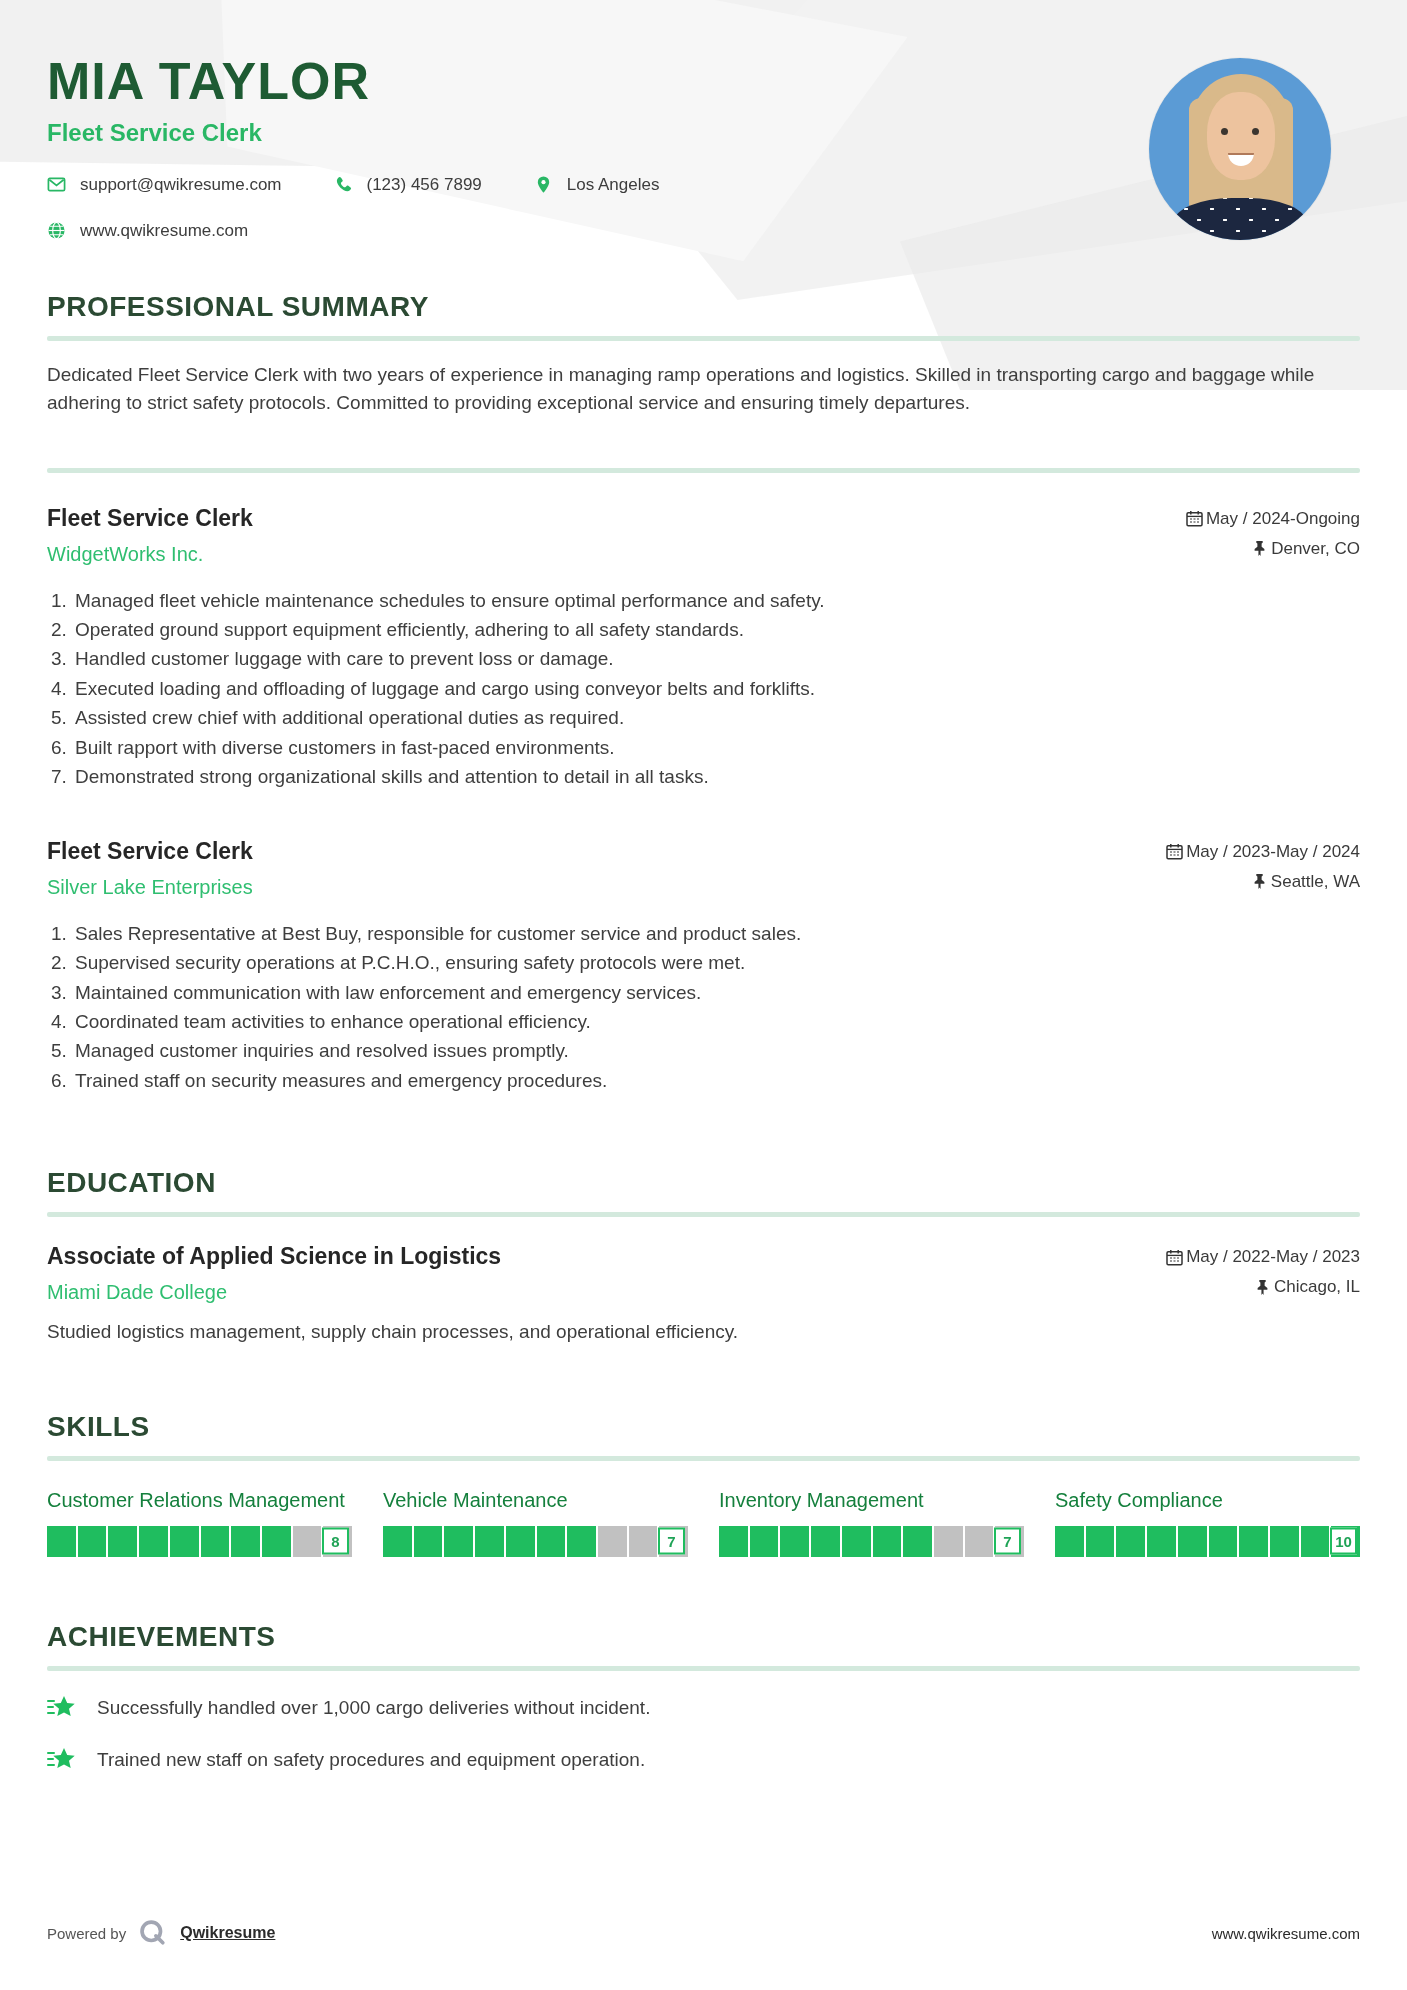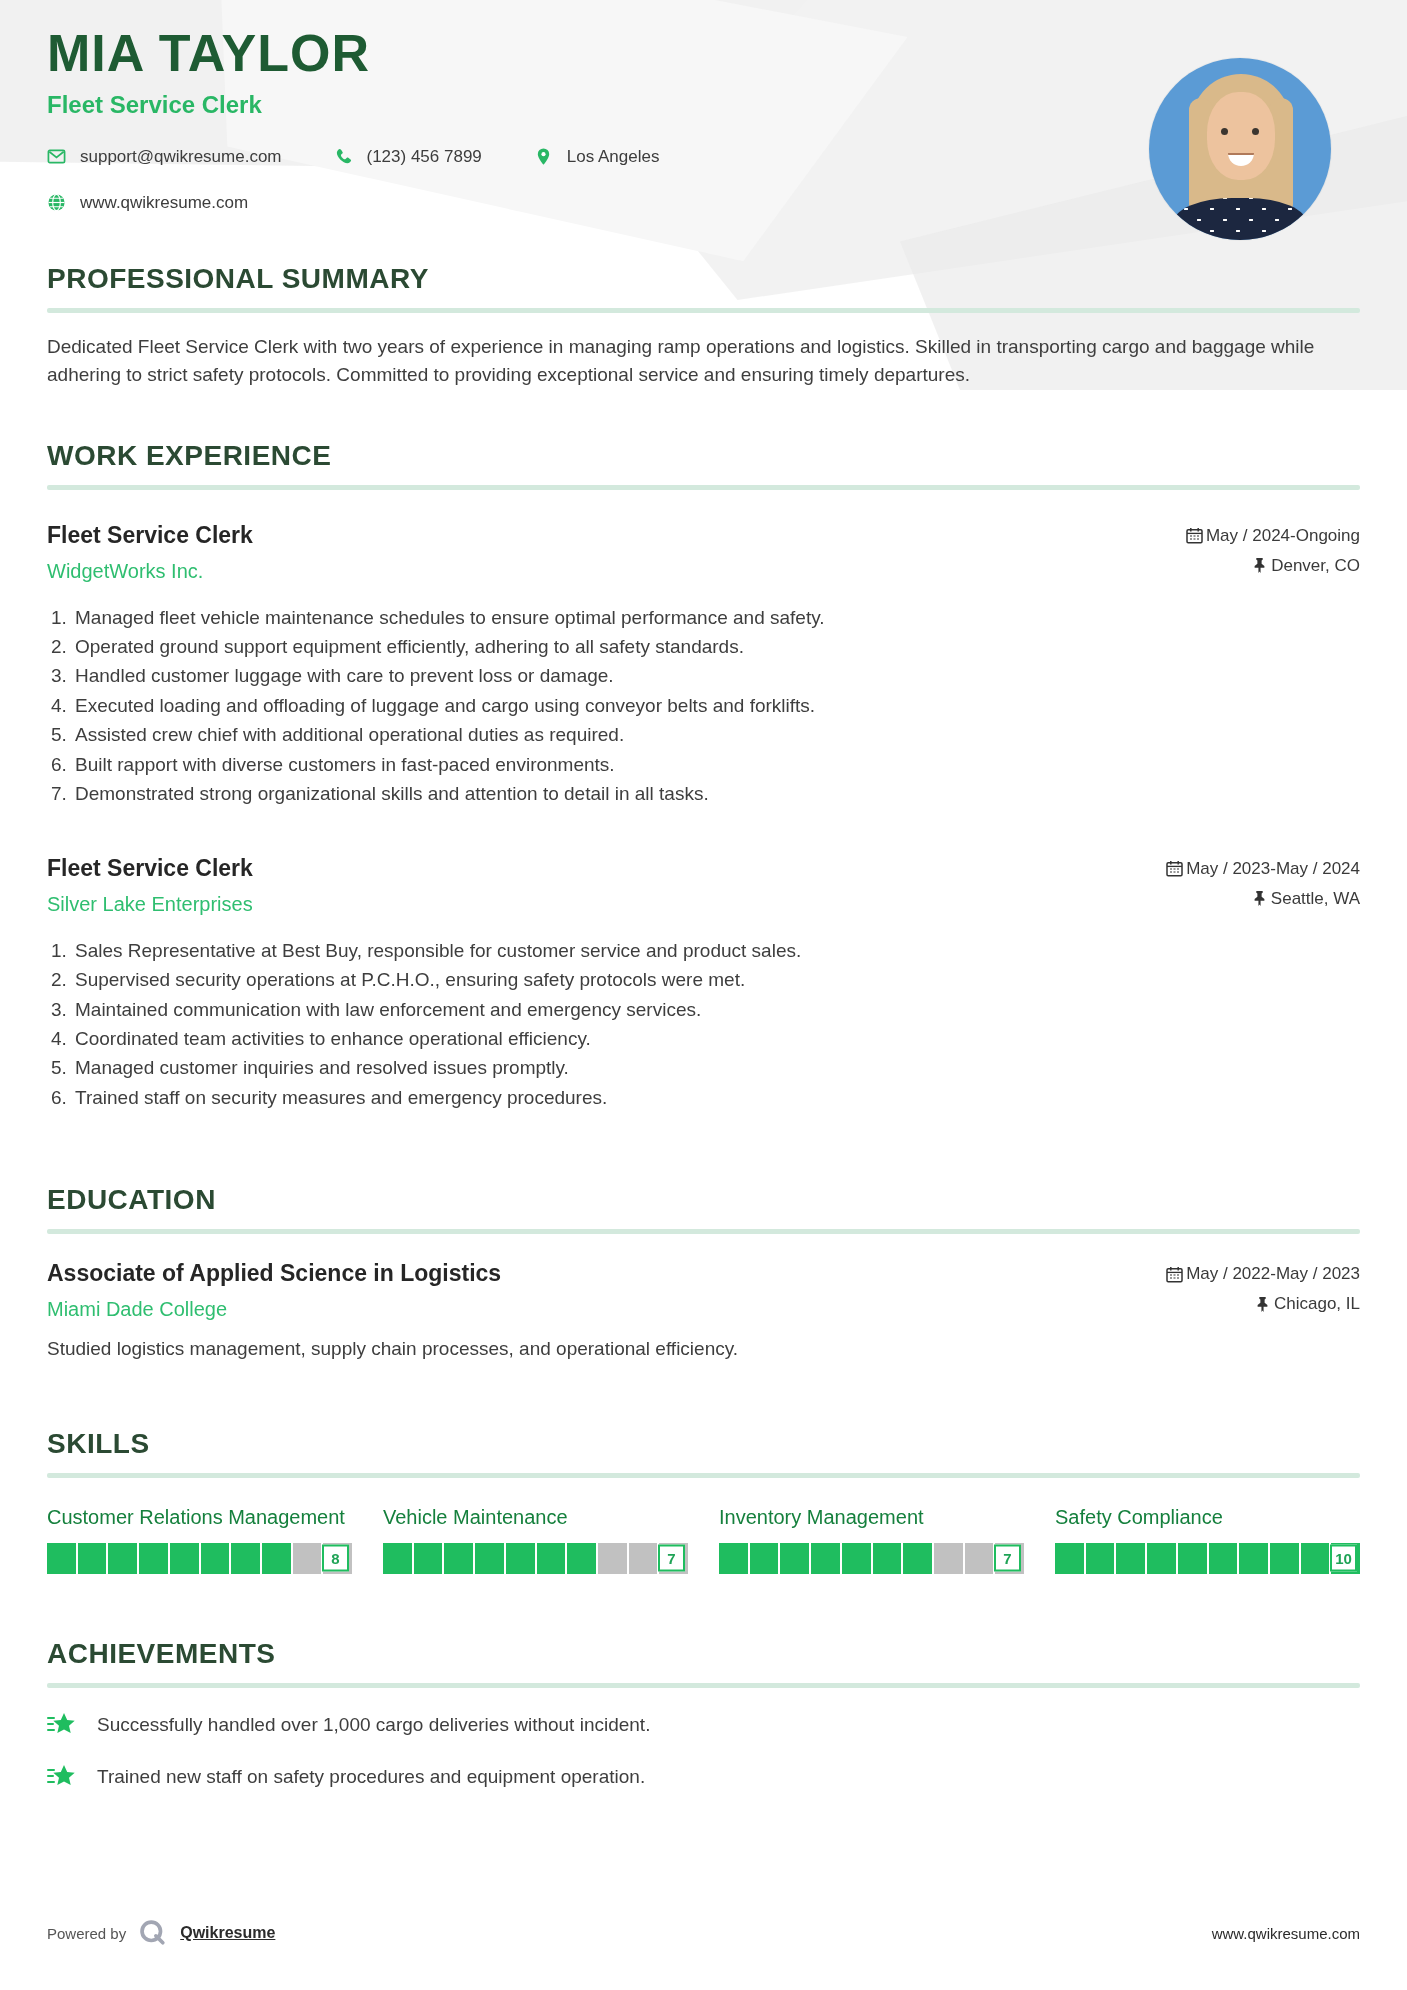--- a/index.html
+++ b/index.html
@@ -7,21 +7,21 @@
   .page { position:relative; width:1407px; height:1990px; background:#fff; overflow:hidden; }
 
   
   .header-bg { position:absolute; top:0; left:0; width:1407px; height:430px; overflow:hidden; pointer-events:none; }
   .hb1 { position:absolute; top:-160px; left:-80px; width:1000px; height:360px; background:#ededed; transform:rotate(-8deg); clip-path:polygon(0 0,100% 35%,70% 100%,0 70%); opacity:.8; }
   .hb2 { position:absolute; top:-120px; left:500px; width:950px; height:420px; background:#f1f1f1; clip-path:polygon(0 30%,100% 0,100% 75%,25% 100%); opacity:.9; }
   .hb3 { position:absolute; top:60px; left:900px; width:600px; height:330px; background:#e9e9e9; clip-path:polygon(0 55%,100% 10%,100% 100%,10% 100%); opacity:.65; }
   .hb4 { position:absolute; top:-60px; left:200px; width:700px; height:300px; background:#f7f7f7; transform:rotate(6deg); clip-path:polygon(0 0,100% 20%,80% 100%,5% 80%); }
 
   
-  .header { position:relative; padding:26px 47px 0 47px; }
+  .header { position:relative; padding:54px 47px 0 47px; }
   .name { font-size:52px; font-weight:bold; letter-spacing:1px; color:#1e5b33; line-height:1.05; }
   .role { margin-top:10px; font-size:24px; font-weight:bold; color:#29b765; }
   .contact { margin-top:28px; display:flex; flex-direction:column; gap:26px; font-size:17px; color:#3d3d3d; }
   .contact-row { display:flex; align-items:center; gap:52px; }
   .contact-item { display:flex; align-items:center; gap:14px; }
   .cicon { width:19px; height:19px; display:inline-flex; }
   .cicon svg { width:100%; height:100%; }
 
   
   .photo { position:absolute; top:58px; right:76px; width:182px; height:182px; border-radius:50%; background:#5b9bd5; overflow:hidden; box-shadow:0 0 0 1px rgba(0,0,0,.03); }
@@ -152,21 +152,20 @@
 
   <div class="content">
 
     <div class="section">
       <div class="sec-head">PROFESSIONAL SUMMARY</div>
       <div class="sec-rule"></div>
       <p class="para">Dedicated Fleet Service Clerk with two years of experience in managing ramp operations and logistics. Skilled in transporting cargo and baggage while adhering to strict safety protocols. Committed to providing exceptional service and ensuring timely departures.</p>
     </div>
 
     <div class="section">
-      <div class="sec-head">WORK EXPERIENCE</div>
       <div class="sec-rule"></div>
 
       <div class="entry">
         <div class="entry-top">
           <div>
             <div class="entry-title">Fleet Service Clerk</div>
             <div class="entry-sub">WidgetWorks Inc.</div>
           </div>
           <div class="entry-meta">
             <div class="meta-row">

